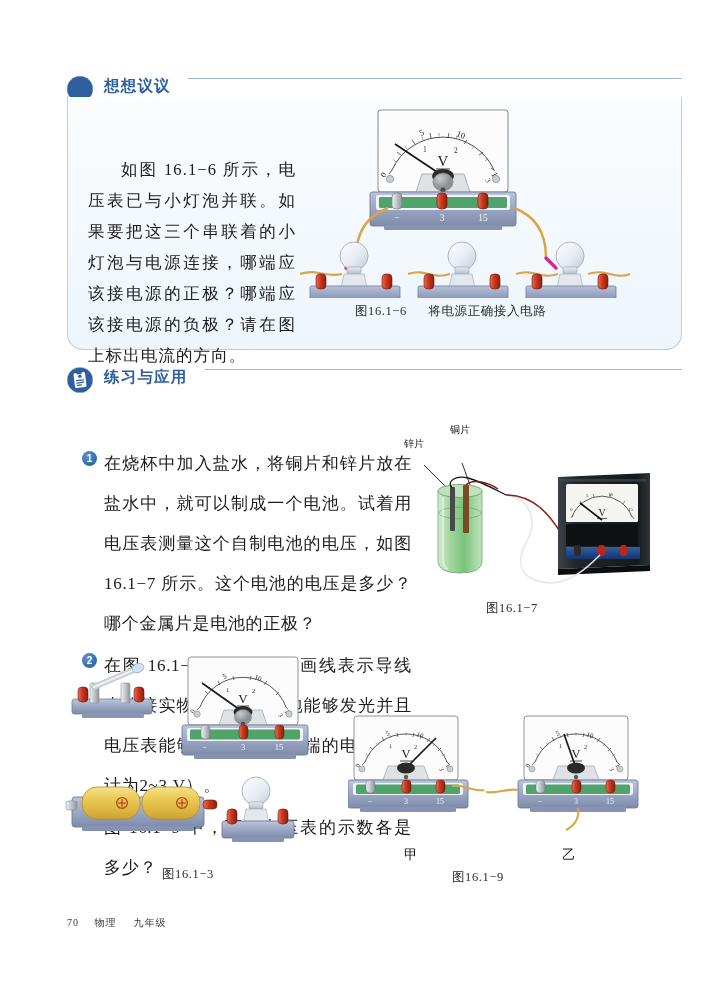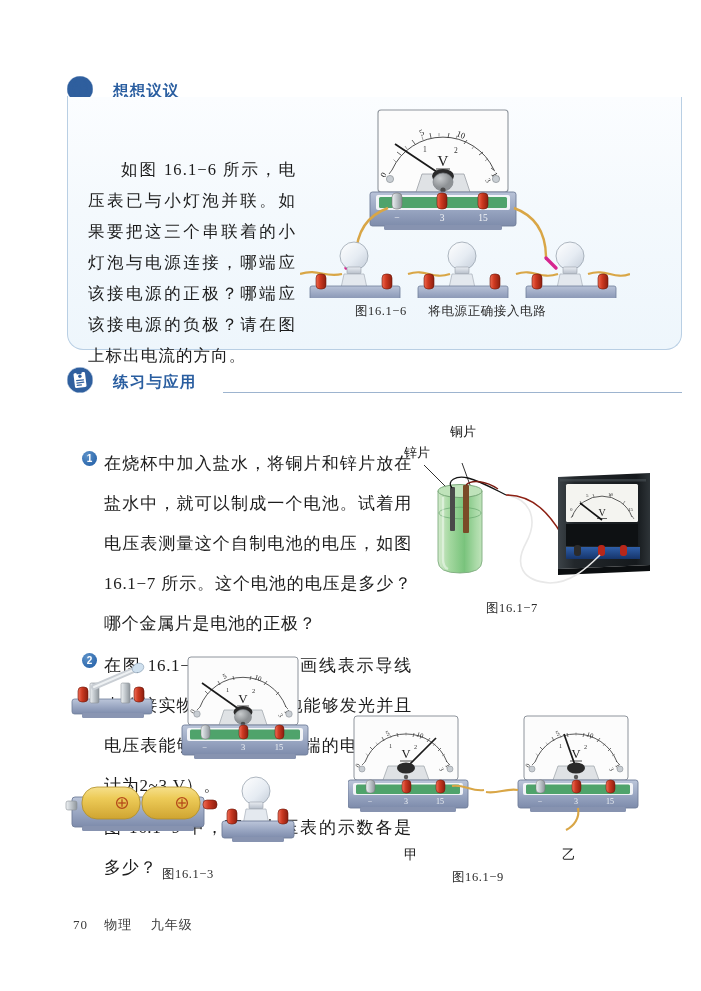--- a/index.html
+++ b/index.html
@@ -13,22 +13,22 @@
     position: relative;
     font-family: "Liberation Serif", "DejaVu Serif", serif;
     color: #1a1a1a;
     overflow: hidden;
   }
 
   
   .section-head {
     position: absolute;
     display: flex;
-    align-items: flex-end;
-    gap: 20px;
+    align-items: flex-start;
+    gap: 11px;
   }
   .head-icon {
     width: 26px;
     height: 26px;
     border-radius: 50%;
     background: #2f5f9e;
     position: relative;
     flex: none;
     box-shadow: 0 0 0 1px #ffffff inset;
   }
@@ -130,37 +130,37 @@
     line-height: 40px;
     letter-spacing: 0.7px;
     color: #1c1c1c;
     text-align: justify;
     flex: 1;
   }
 
   
   .footer {
     position: absolute;
-    left: 73px;
+    left: 67px;
     top: 916px;
     font-family: "Liberation Serif", "DejaVu Serif", serif;
-    font-size: 13px;
+    font-size: 10px;
     color: #3a3a3a;
     letter-spacing: 1px;
   }
   .footer .pg { margin-right: 12px; }
 
   
   .fig { position: absolute; }
 
   
   .photo-label {
     position: absolute;
     font-family: Liberation Serif, serif;
-    font-size: 13px;
+    font-size: 10px;
     color: #111;
     white-space: nowrap;
   }
   .fig-sublabel {
     position: absolute;
     font-family: "Liberation Serif", "DejaVu Serif", serif;
     font-size: 13.5px;
     color: #1c1c1c;
   }
 </style>
@@ -446,21 +446,21 @@
       <rect x="8" y="74" width="74" height="12" fill="url(#blueStrip)"></rect>
       <rect x="16" y="72" width="7" height="11" rx="3" fill="#2b2b2b"></rect>
       <rect x="40" y="72" width="7" height="11" rx="3" fill="#b8271a"></rect>
       <rect x="62" y="72" width="7" height="11" rx="3" fill="#b8271a"></rect>
       <path d="M0 96 L92 92 L92 98 L0 102 Z" fill="#0b0e10"></path>
     </g>
 
     <path d="M140 140 C 160 140, 176 126, 190 112" fill="none" stroke="#e8e8e8" stroke-width="1.6"></path>
   </svg>
 
-  <div class="photo-label" style="left:-6px; top:-6px;margin-top:7px;">锌片</div>
+  <div class="photo-label" style="left:-6px; top:-6px;">锌片</div>
   <div class="photo-label" style="left:40px; top:-20px;">铜片</div>
 </div>
 
 <div class="caption" style="left:486px; top:600px;">
   <span>图16.1−7</span>
 </div>
 
 <div class="fig" style="left:62px; top:655px; width:260px; height:210px;">
   <svg width="260" height="210" viewBox="0 0 260 210">
     <defs>

